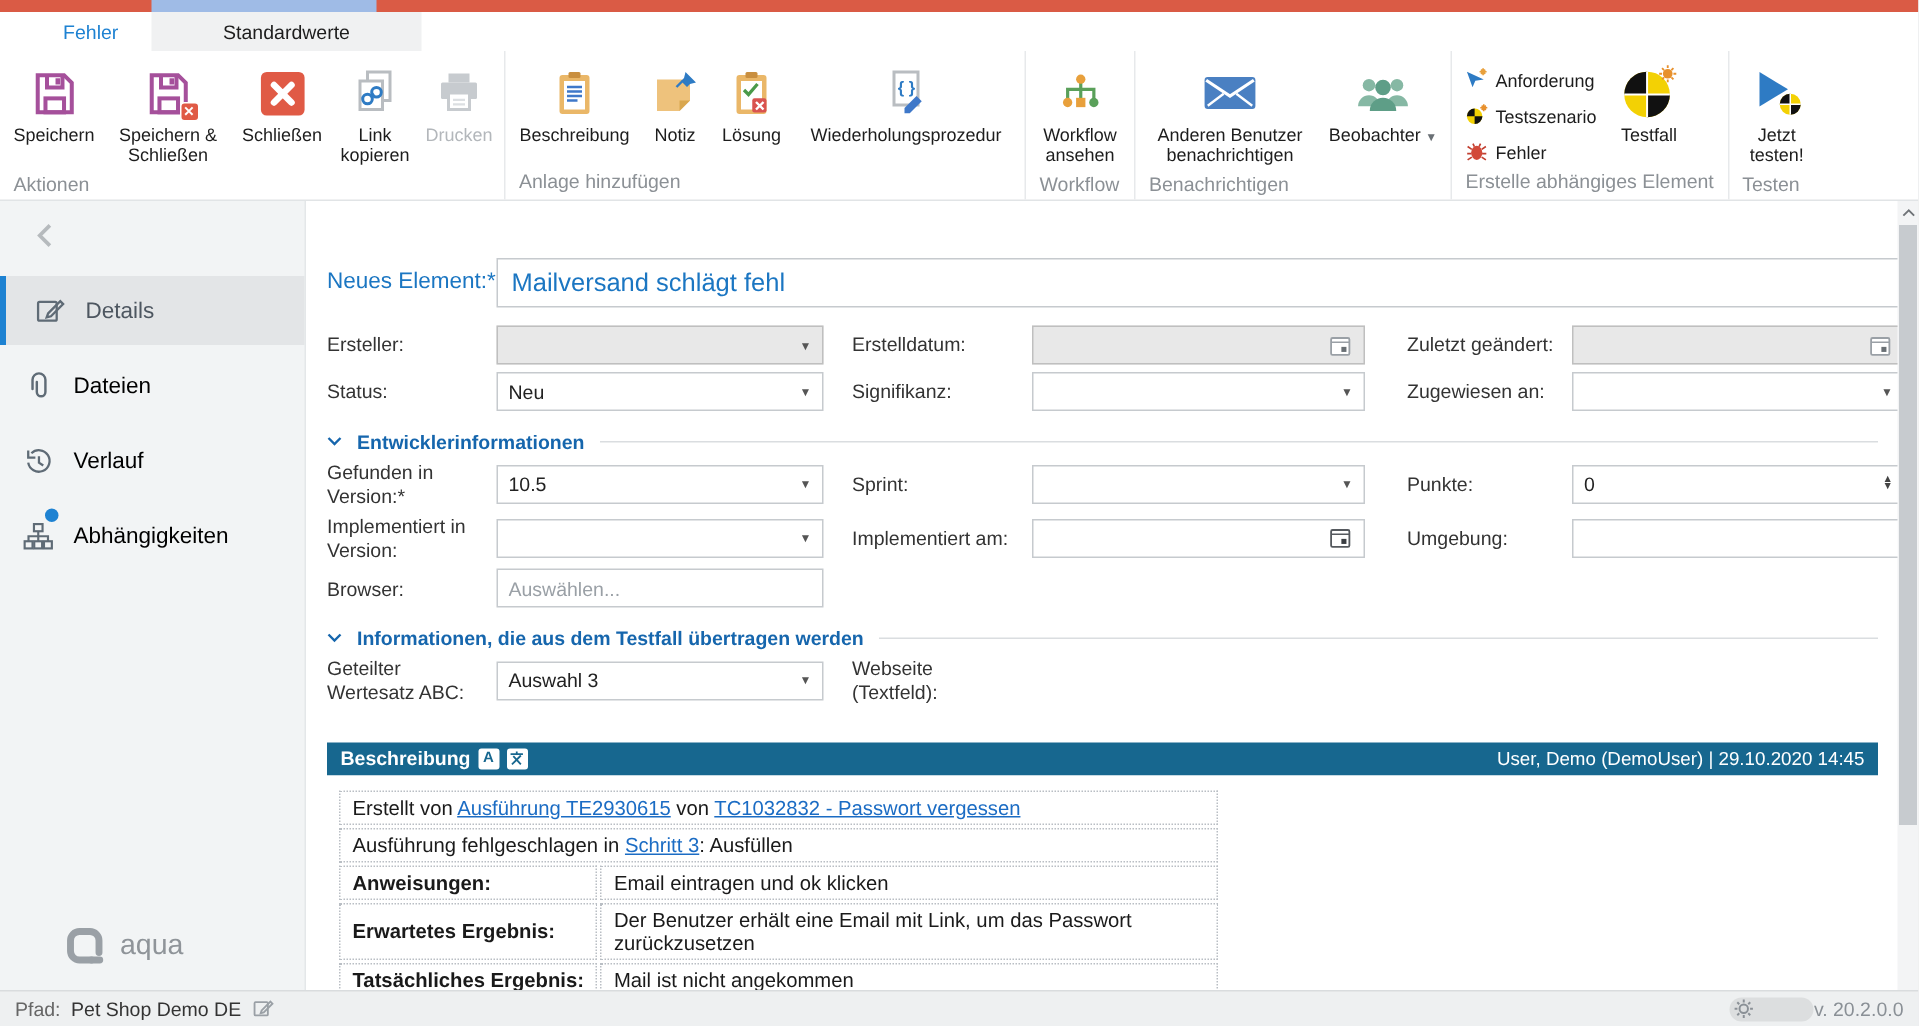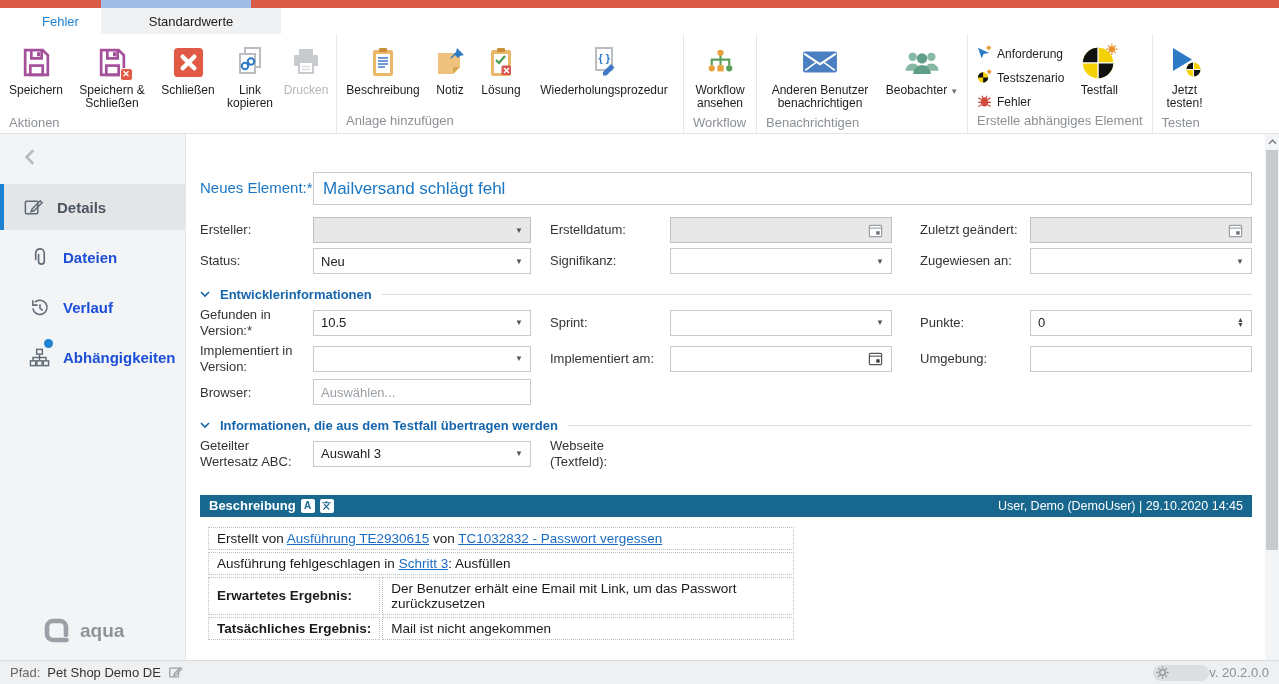--- a/index.html
+++ b/index.html
@@ -32,24 +32,24 @@
            border-radius:3px; color:#fff; font-size:9px; font-weight:bold; display:grid; place-items:center;
            border:1px solid #fff; line-height:1; }
   .smallstack { display:flex; flex-direction:column; gap:6px; padding:4px 4px 0 6px; }
   .sbtn { display:flex; align-items:center; gap:5px; font-size:12px; color:#1d1d1d; cursor:default; white-space:nowrap; }
   .caretchar { font-size:8px; color:#6a7075; margin-left:3px; }
 
   
   .bodyarea { position:absolute; top:134px; left:0; width:100%; height:526px; display:flex; }
 
   
-  .sidebar { width:186px; background:#f2f4f5; border-right:1px solid #e4e7e9; position:relative; flex:none;font-weight:bold; }
+  .sidebar { width:204px; background:#f2f4f5; border-right:1px solid #e4e7e9; position:relative; flex:none; }
   .backbtn { margin:14px 0 16px 22px; width:20px; height:20px; }
-  .snav .sitem { height:46px; display:flex; align-items:center; gap:13px; padding-left:28px;
-                 font-size:15px; color:#1d4ed8; cursor:default; margin-bottom:4px; }
+  .snav .sitem { height:46px; display:flex; align-items:center; gap:13px; padding-left:14px;
+                 font-size:15px; color:#000000; cursor:default; margin-bottom:4px; }
   .snav .sitem.active { background:#e3e5e7; border-left:4px solid #1e82d2; padding-left:18px; color:#4d5660; }
   .iconwrap { position:relative; width:22px; height:22px; flex:none; display:grid; place-items:center; }
   .notifdot { position:absolute; top:-7px; right:-3px; width:9px; height:9px; border-radius:50%; background:#1e82d2; }
   .slogo { position:absolute; bottom:14px; left:42px; display:flex; align-items:center; gap:8px;
            color:#8f9499; font-size:19px; }
 
   
   .main { flex:1; position:relative; background:#fff; }
   .vscroll { position:absolute; top:0; right:0; width:14px; height:100%; background:#f3f4f5; }
   .vscroll .arrow { height:15px; display:grid; place-items:center; }
@@ -580,20 +580,24 @@
             <span class="descmeta">User, Demo (DemoUser) | 29.10.2020 14:45</span>
           </div>
           <div class="descbody">
             <table class="dtable">
               <tbody>
                   <tr>
                 <td colspan="2"><span>Erstellt von </span><a>Ausführung TE2930615</a><span> von </span><a>TC1032832 - Passwort vergessen</a></td>
               </tr>
               <tr>
                 <td colspan="2"><span>Ausführung fehlgeschlagen in </span><a>Schritt 3</a><span>: Ausfüllen</span></td>
+              </tr>
+              <tr>
+                <td class="dlabel">Anweisungen:</td>
+                <td>Email eintragen und ok klicken</td>
               </tr>
               <tr>
                 <td class="dlabel">Erwartetes Ergebnis:</td>
                 <td>Der Benutzer erhält eine Email mit Link, um das Passwort zurückzusetzen</td>
               </tr>
               <tr>
                 <td class="dlabel">Tatsächliches Ergebnis:</td>
                 <td>Mail ist nicht angekommen</td>
               </tr>
             </tbody>

